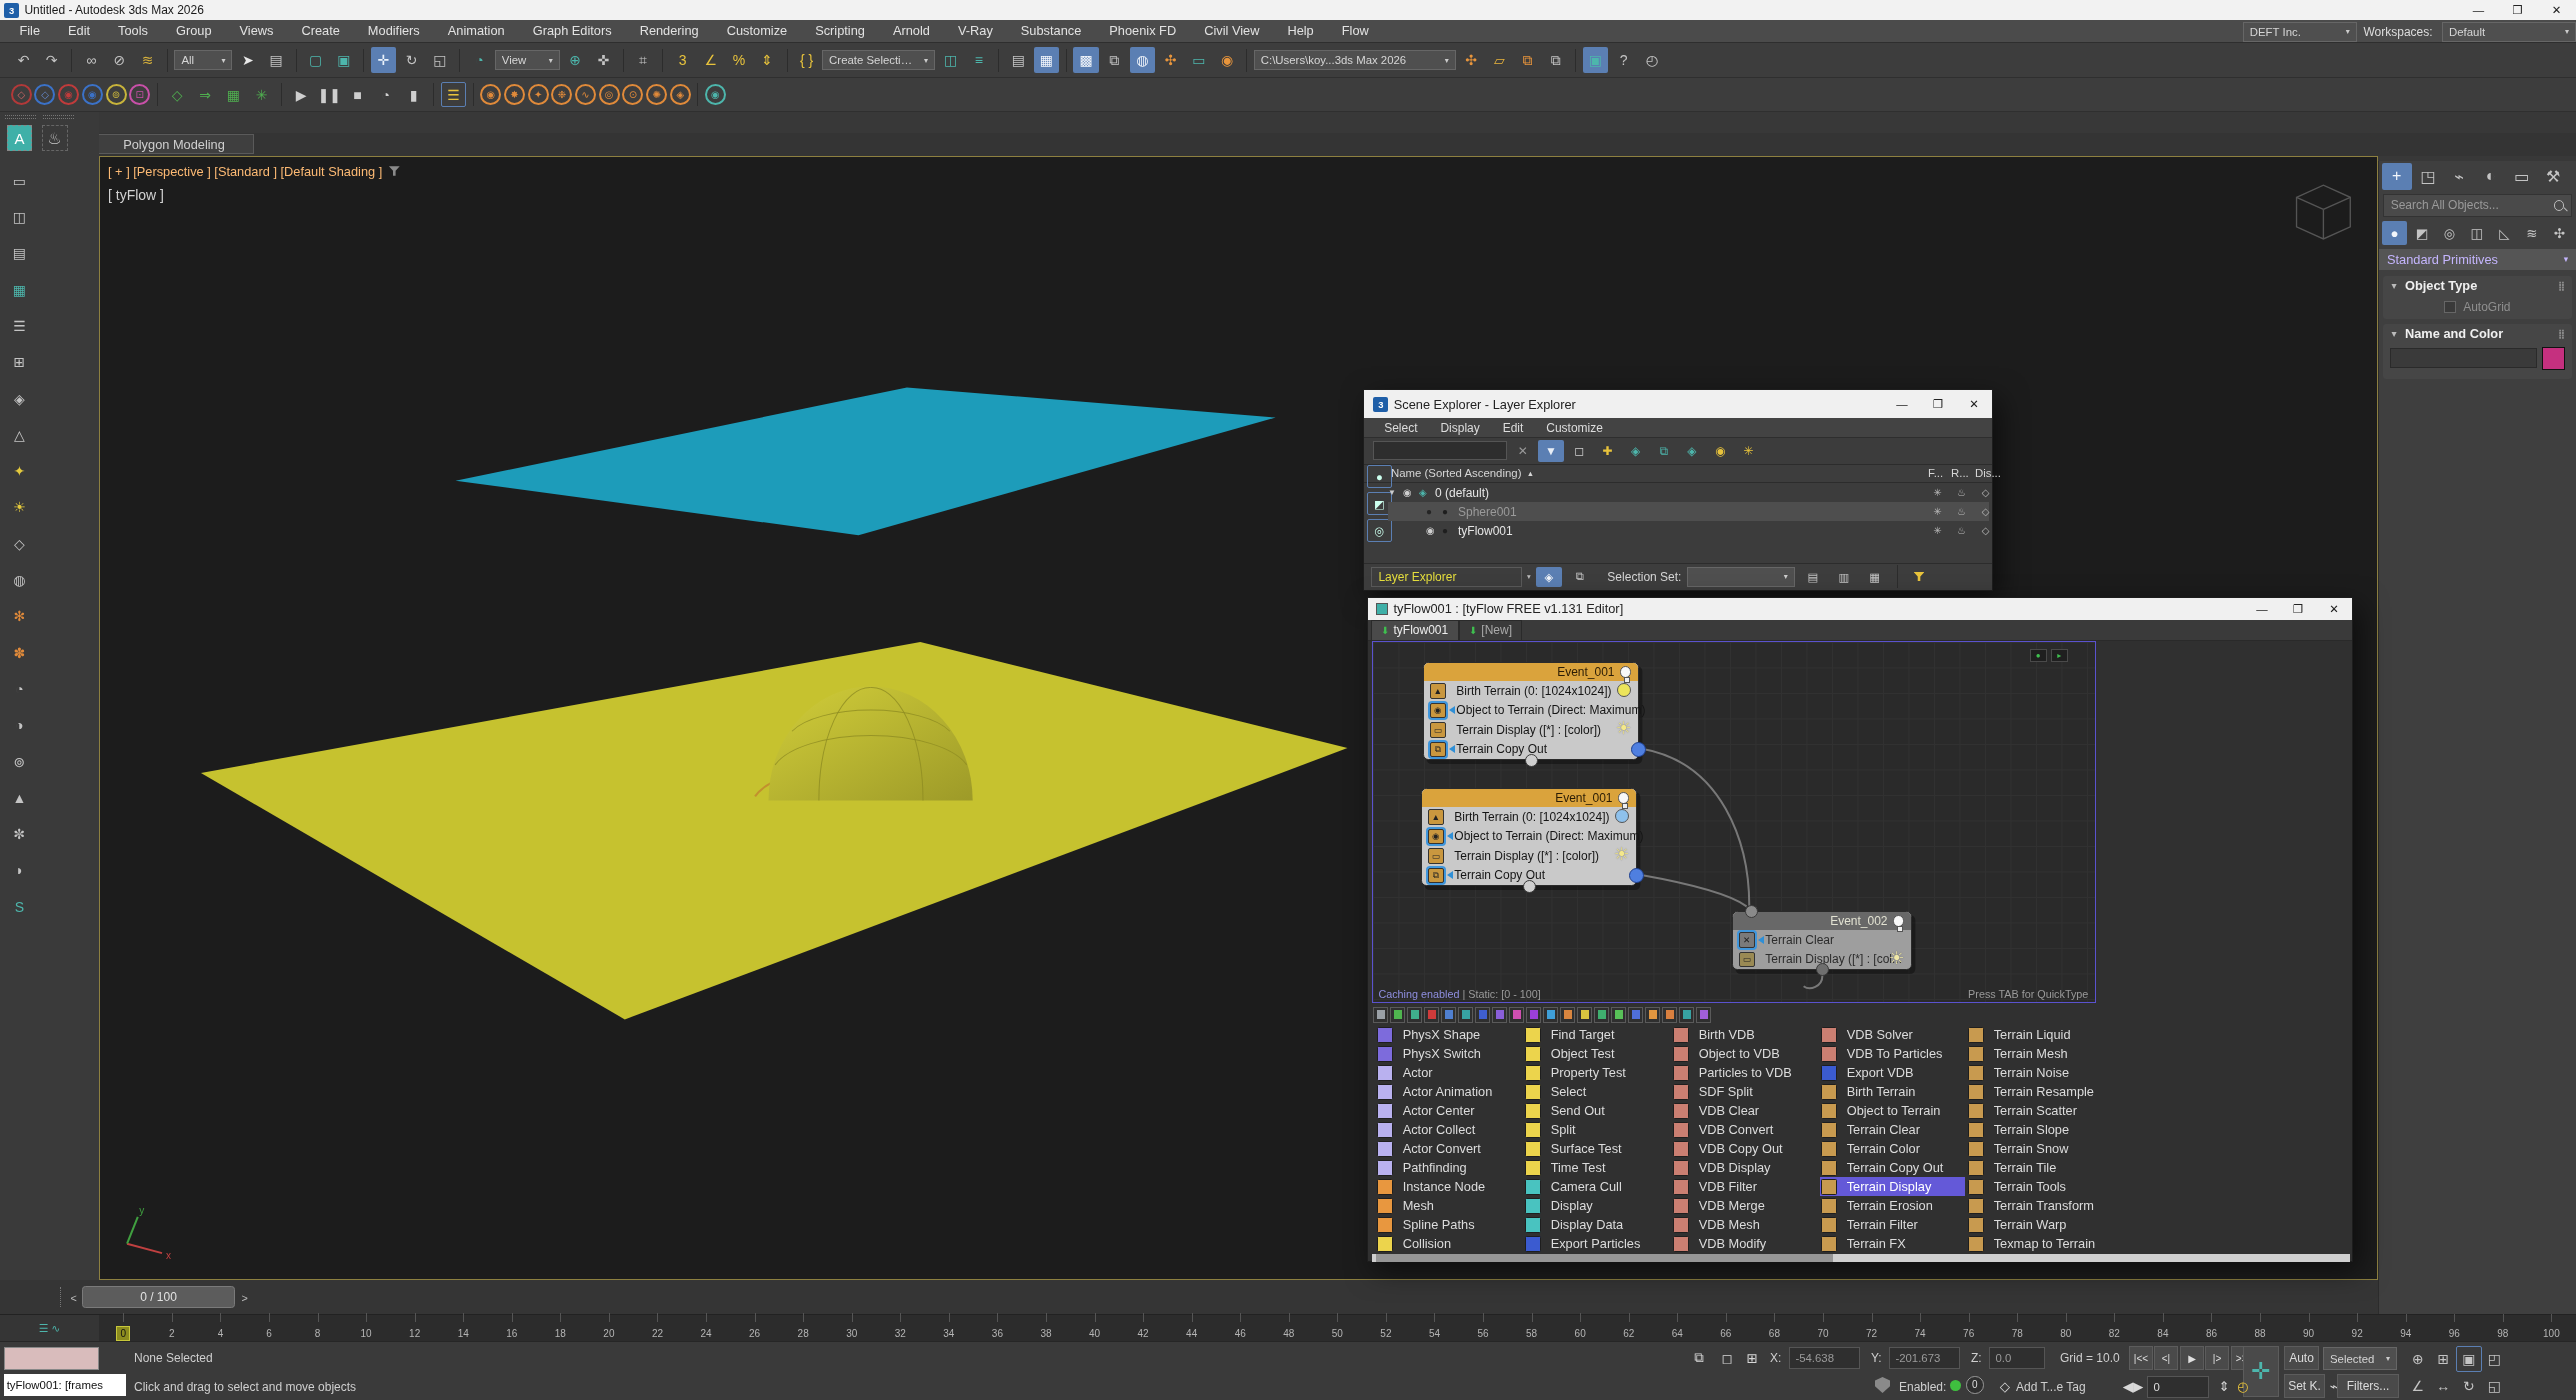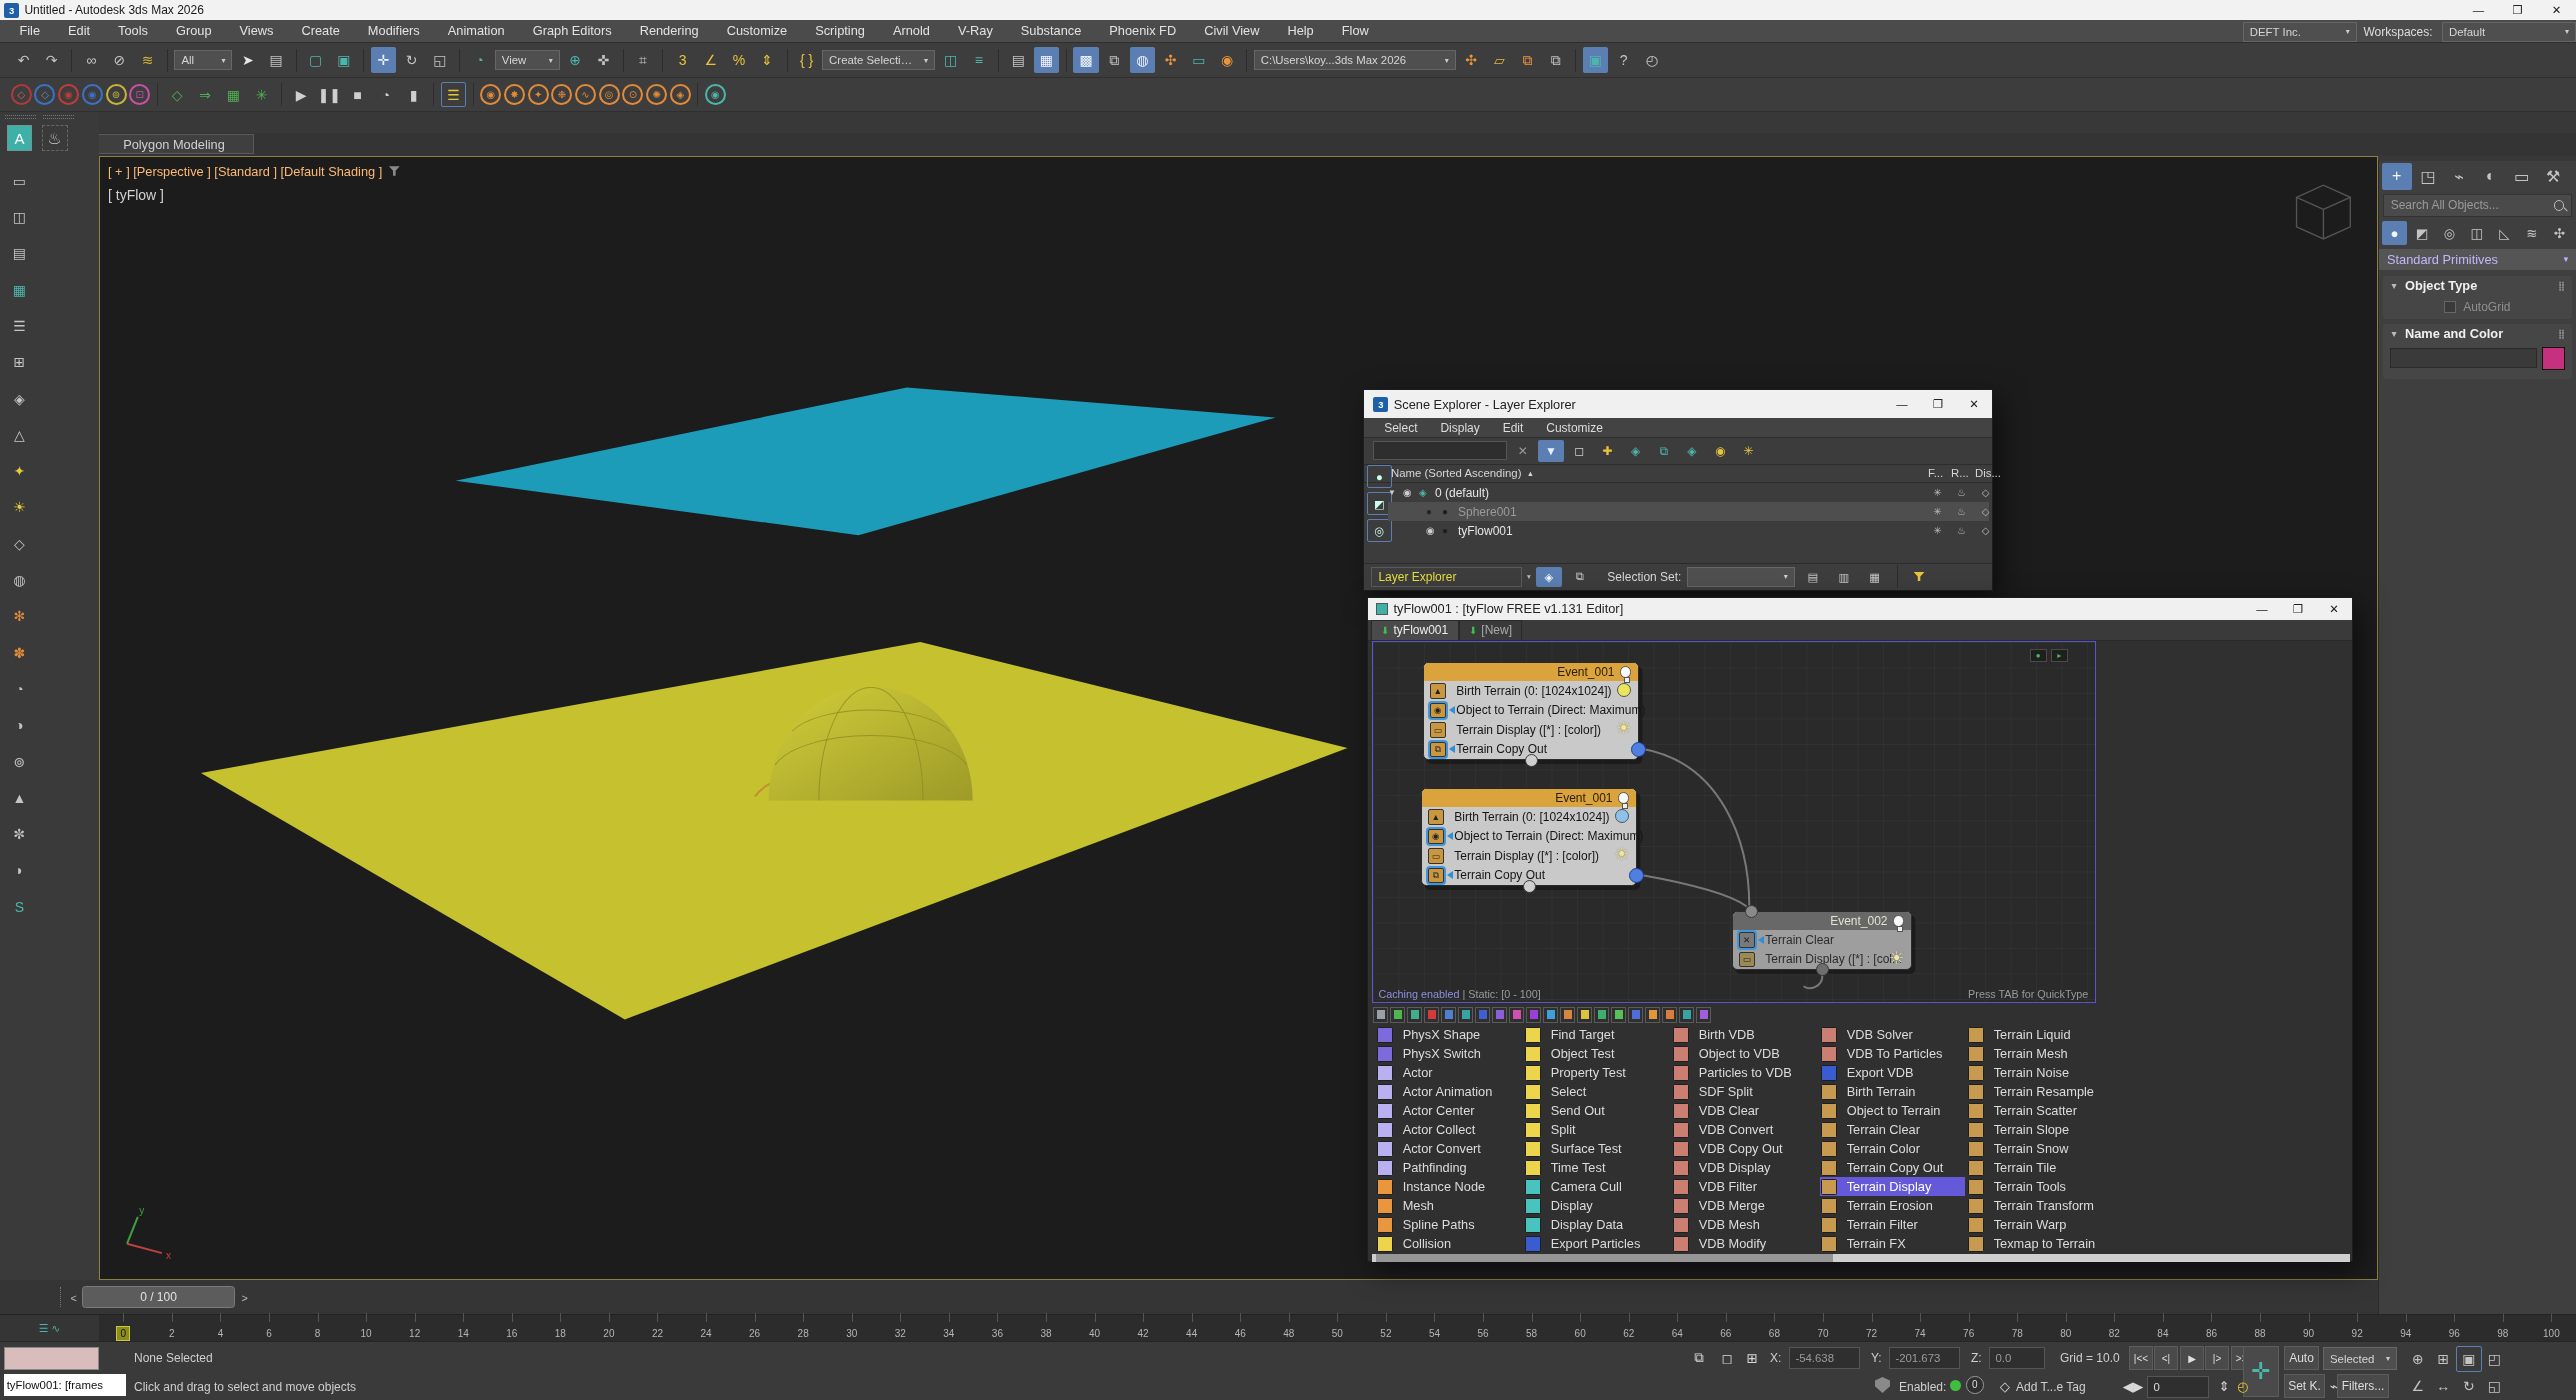--- a/index.html
+++ b/index.html
@@ -489,21 +489,21 @@
     <span class="gdot abs" style="left:1950px;top:38px"></span>
     <span class="zpill abs" style="left:1966px;top:34px">0</span>
     <span class="navic abs" style="left:1990px;top:32px">◇</span>
     <span class="st-text" style="left:2016px;top:38px">Add T...e Tag</span>
     <span class="navic abs" style="left:2118px;top:32px">◀▶</span>
     <span class="stfield" style="left:2147px;top:34px;width:62px;color:#ddd">0</span>
     <span class="navic abs" style="left:2209px;top:32px">⇕</span>
     <span class="navic abs" style="left:2228px;top:32px;color:#e8c33c">◴</span>
     <span class="stbtn" style="left:2284px;top:32px;width:41px">Set K.</span>
     <span class="navic abs" style="left:2319px;top:32px">⌁</span>
-    <span class="stbtn" style="left:2337px;top:32px;width:52px">Filters...</span>
+    <span class="stbtn" style="left:2337px;top:32px;width:62px">Filters...</span>
     <div class="abs" style="left:2405px;top:31px;display:flex" id="nav2">
         <span class="ic">∠</span>
         <span class="ic">↔</span>
         <span class="ic">↻</span>
         <span class="ic">◱</span>
       </div>
   </div>
 
   <div class="abs cmdpanel">
     <div class="cp-tabs" id="cptabs">

